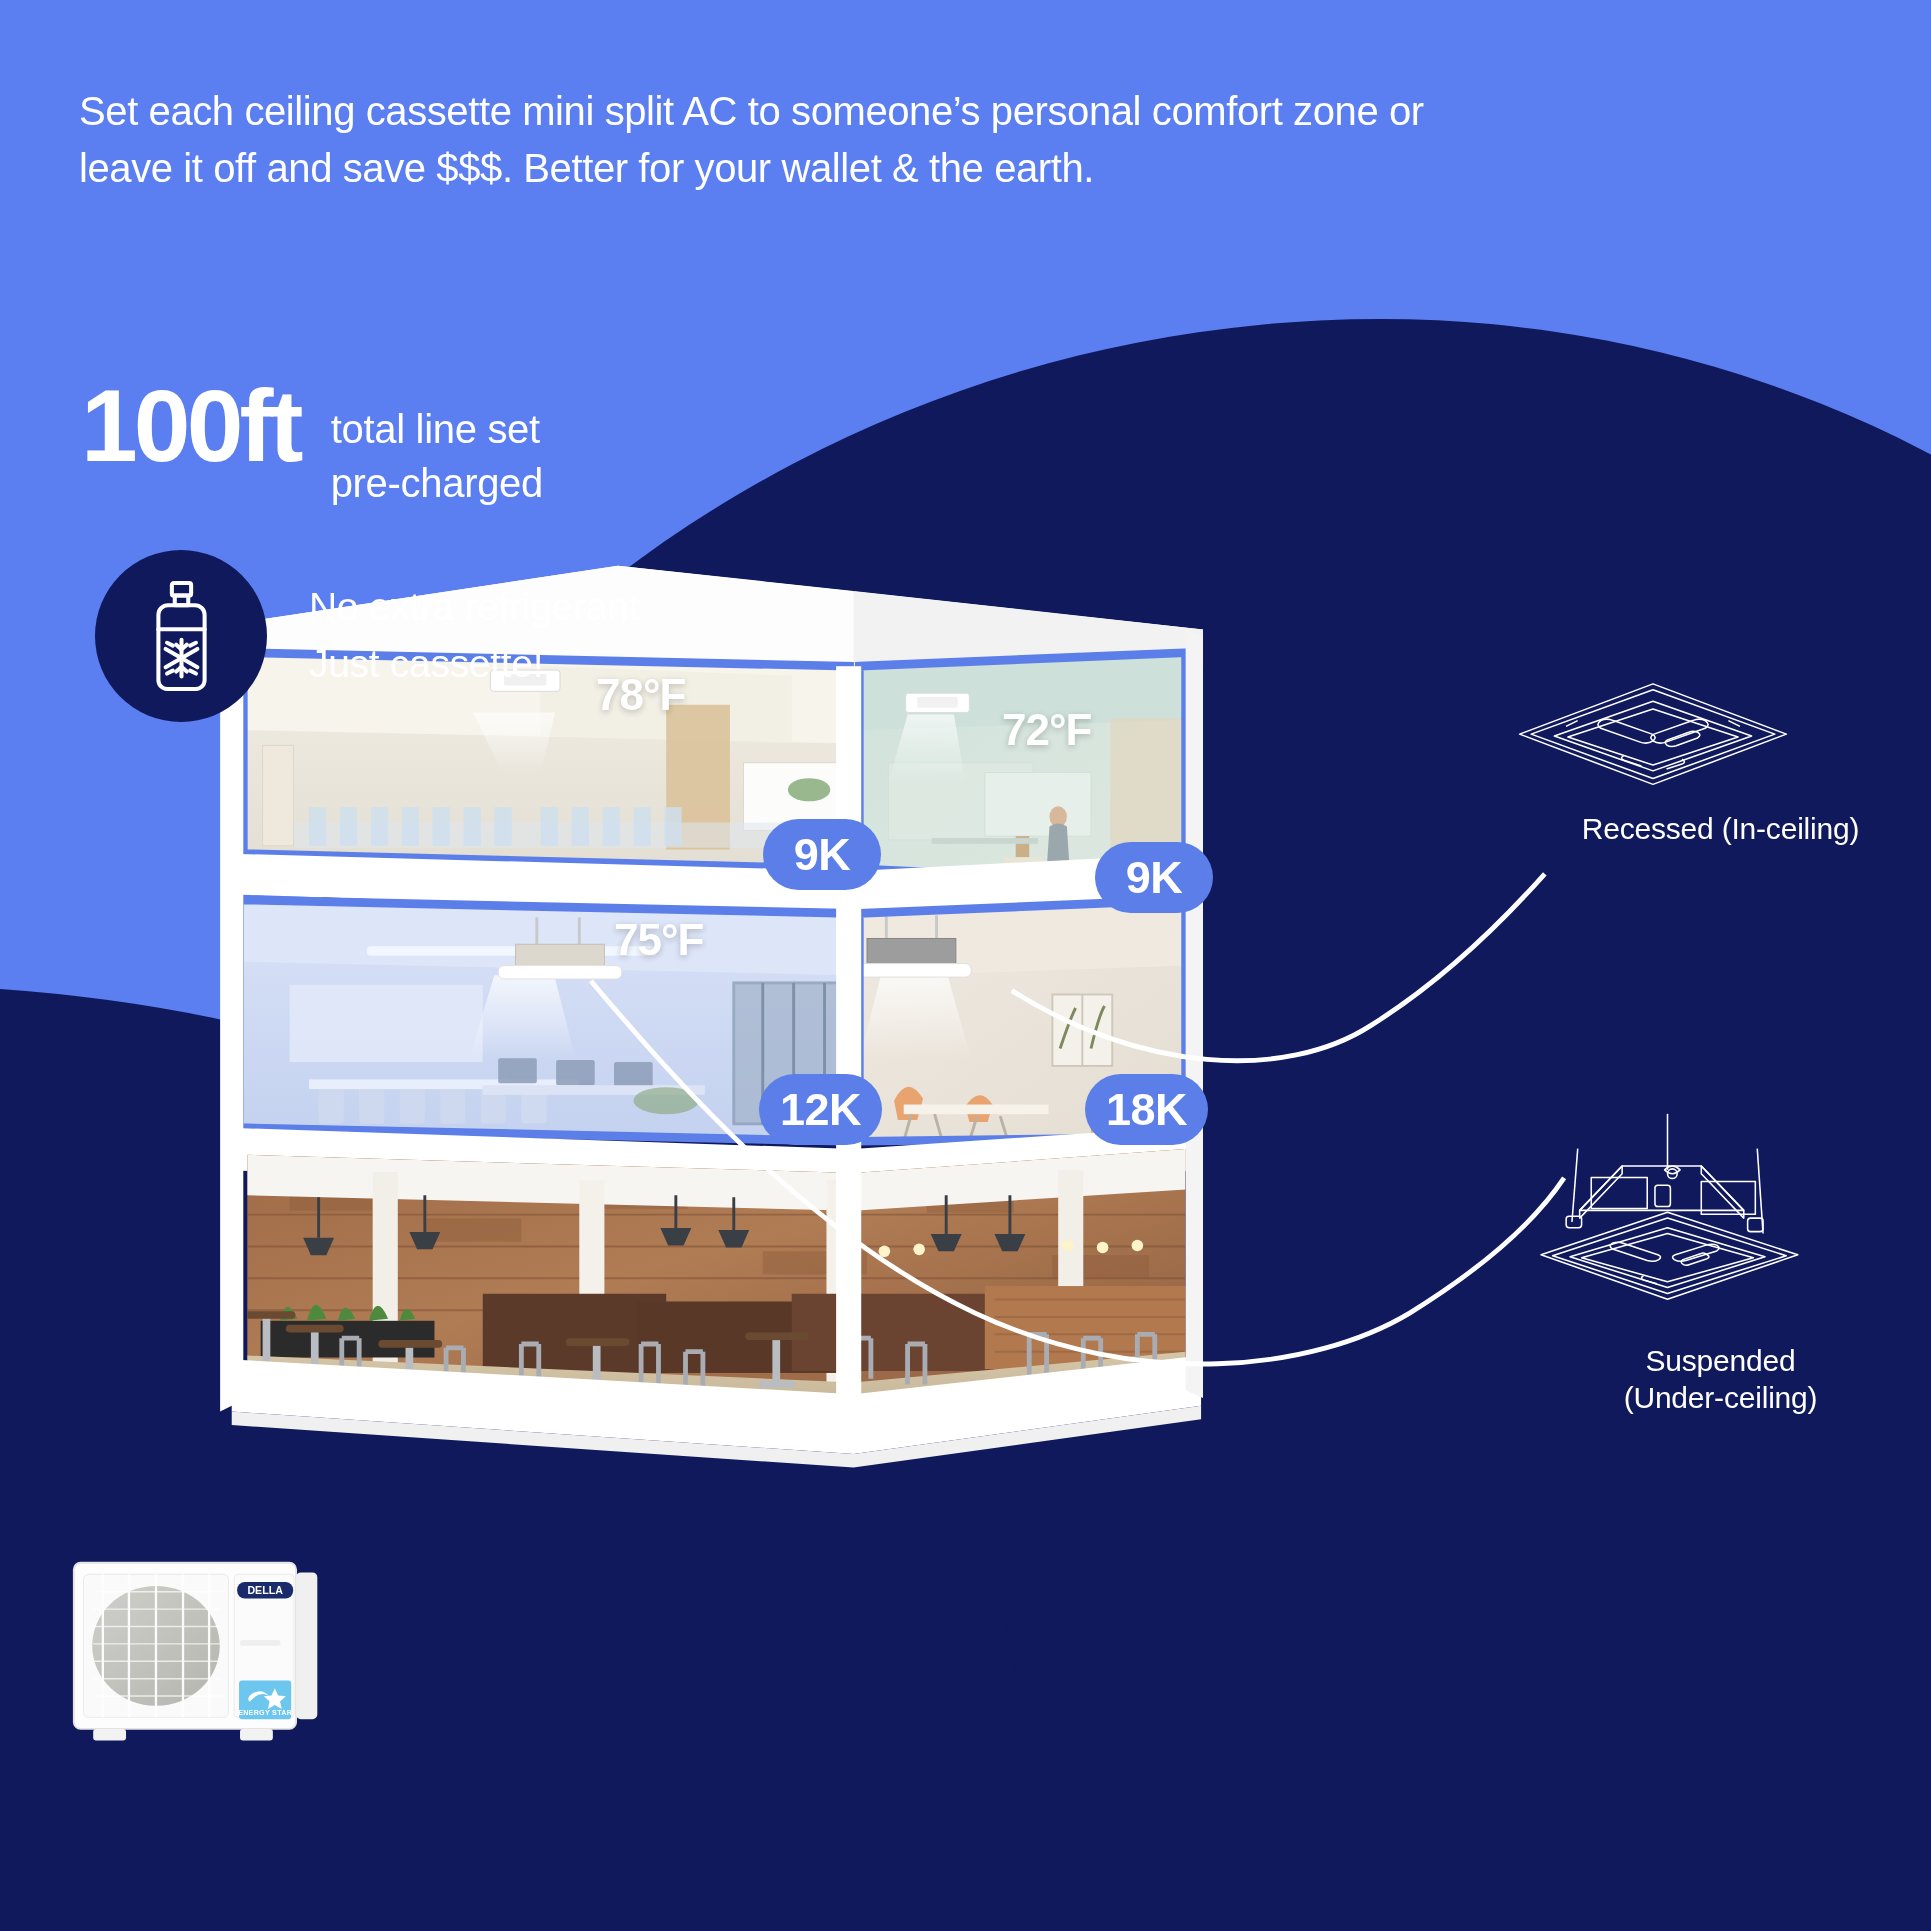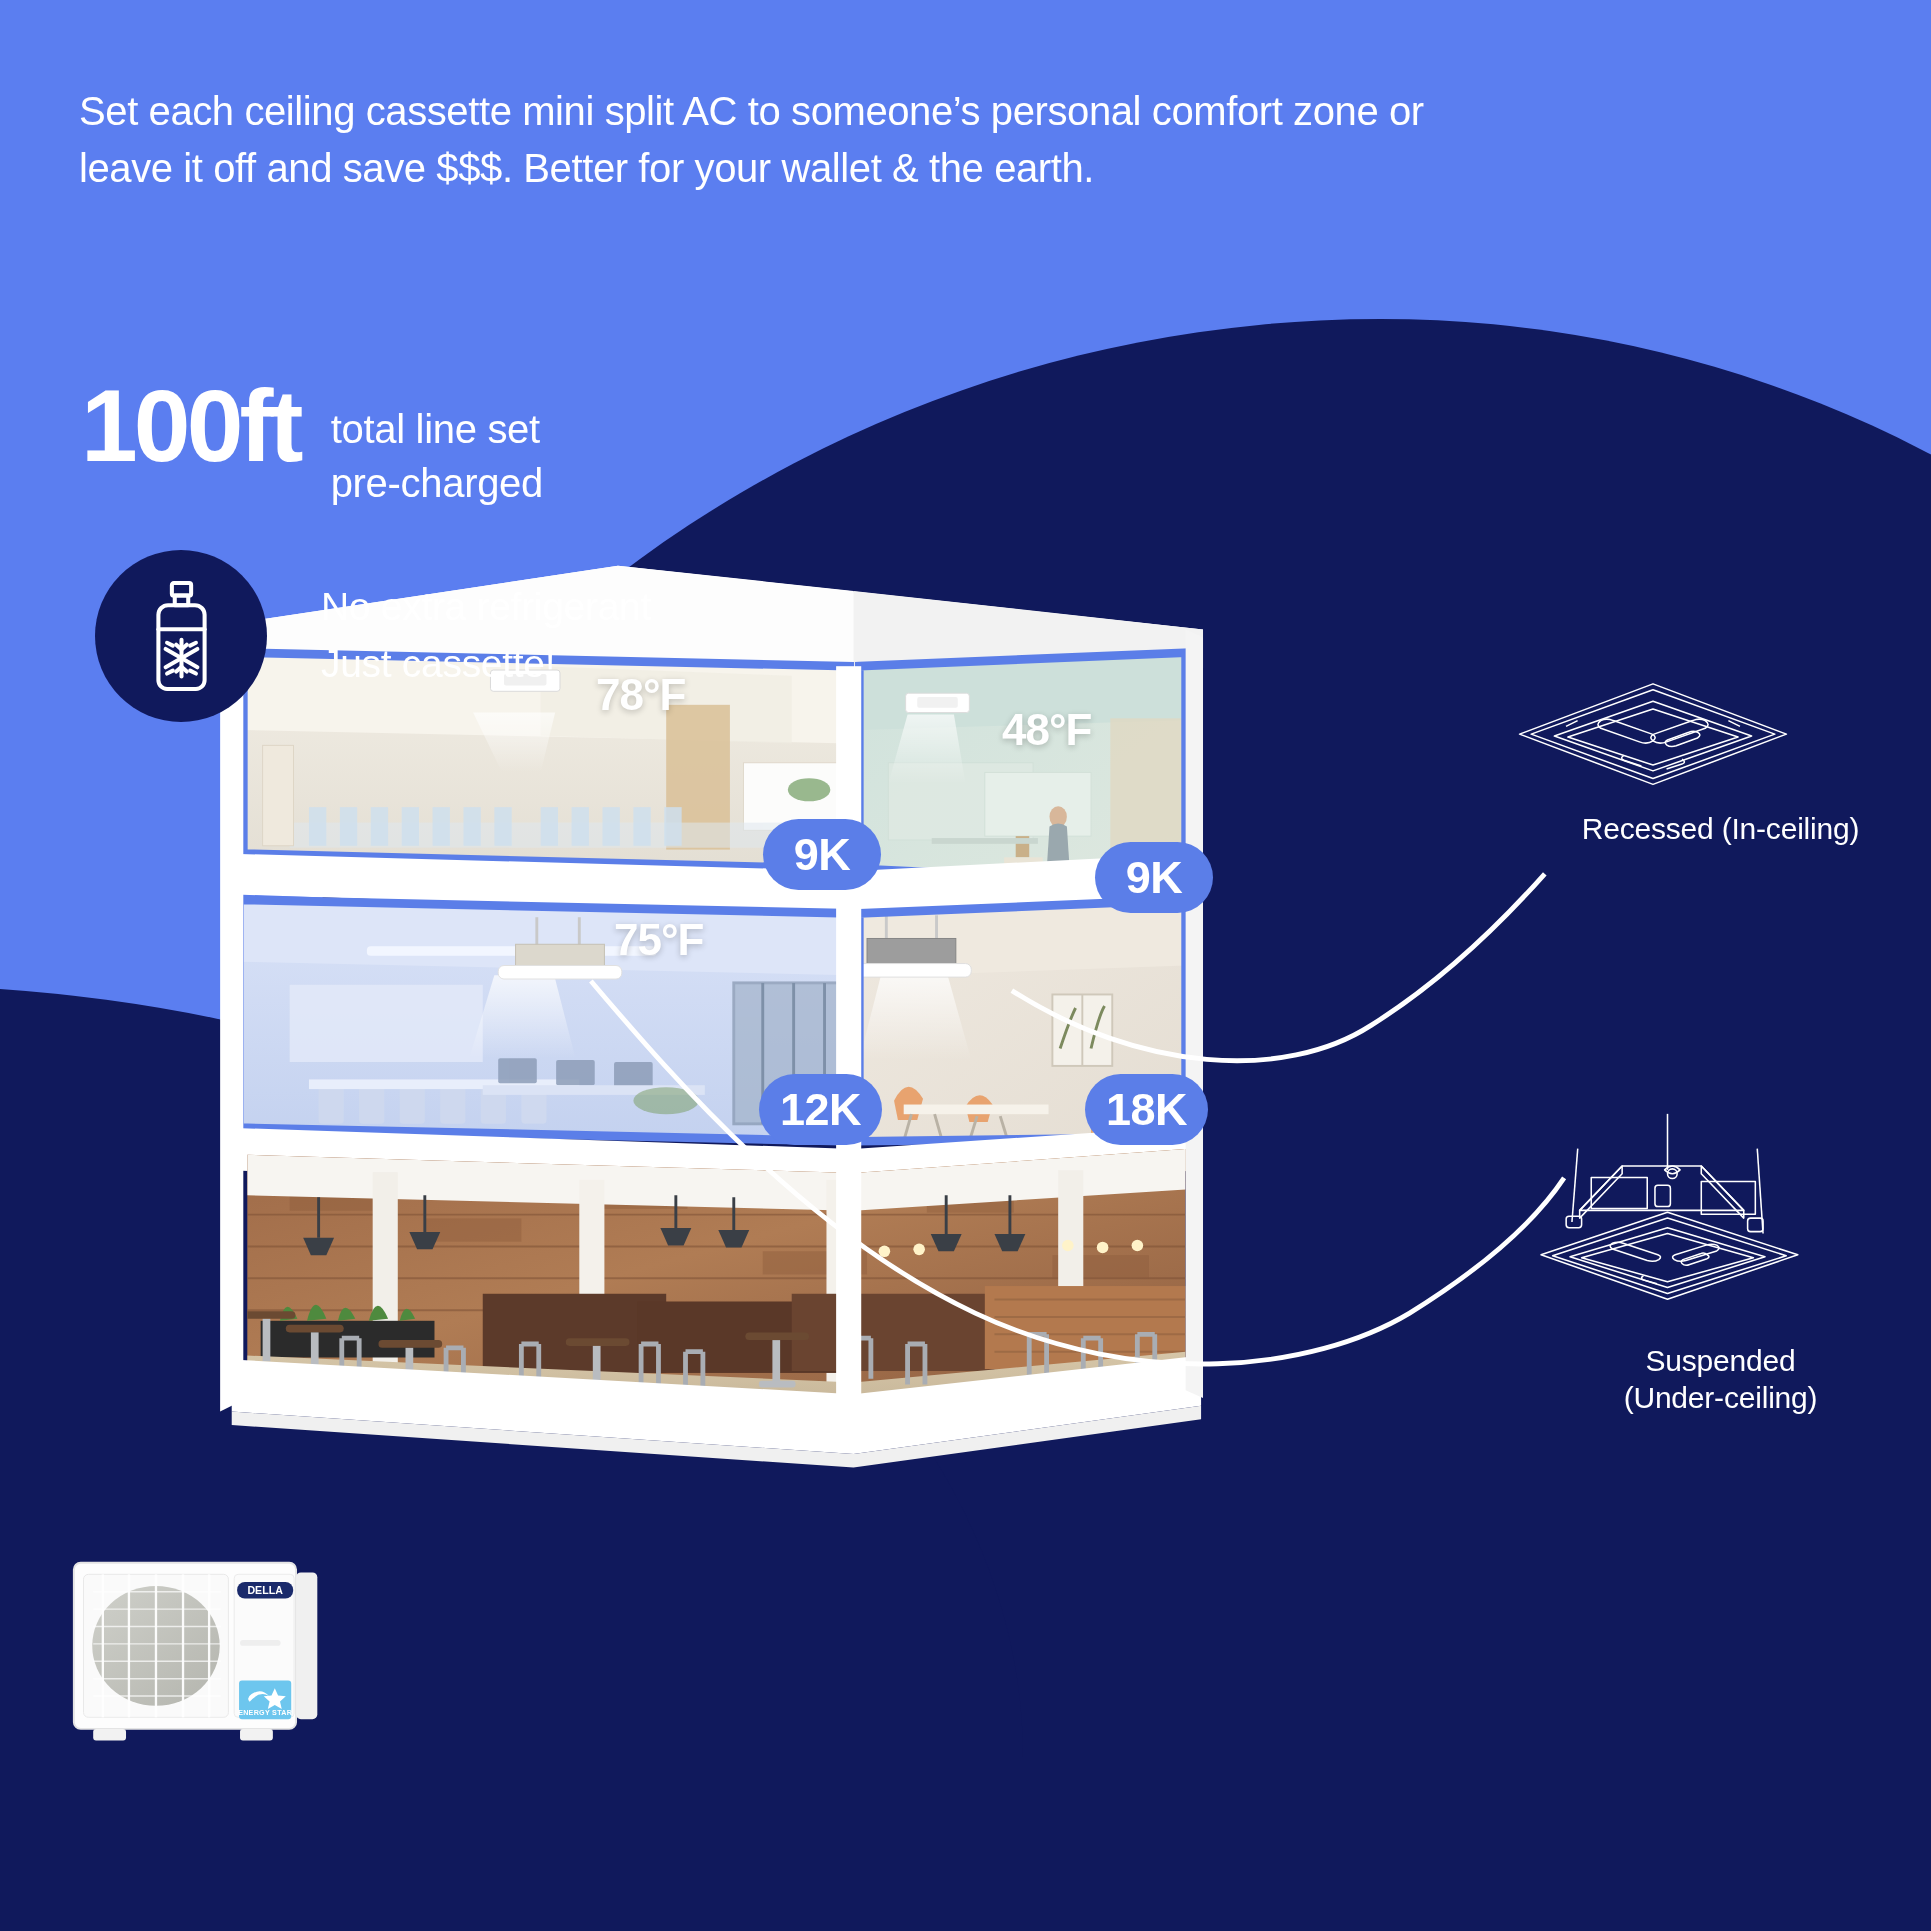--- a/index.html
+++ b/index.html
@@ -49,21 +49,21 @@
   .stat-num {
     color:#ffffff; font-size:102px; font-weight:bold; letter-spacing:-3.9px;
     line-height:0.95;
   }
   .stat-desc {
     color:#ffffff; font-size:40px; line-height:1.34; margin-left:31px; margin-top:25px;
     letter-spacing:-0.3px; white-space:nowrap;
   }
 
   
-  .refrig { position:absolute; left:95px; top:550px; display:flex; align-items:center; z-index:10;gap:12px; }
+  .refrig { position:absolute; left:95px; top:550px; display:flex; align-items:center; z-index:10; }
   .refrig-circle {
     width:172px; height:172px; border-radius:50%; background:#10195c;
     display:flex; align-items:center; justify-content:center; flex:0 0 auto;
   }
   .refrig-text {
     color:#ffffff; font-size:39px; line-height:1.45; margin-left:42px;
     letter-spacing:-0.3px; white-space:nowrap;
   }
 
   
@@ -451,21 +451,21 @@
       <polygon points="228,648 252,660 252,1450 228,1462" fill="#ffffff"></polygon>
       <polygon points="1228,652 1246,660 1246,1448 1228,1440" fill="#f4f4f4"></polygon>
       <rect x="866" y="690" width="26" height="780" fill="#ffffff"></rect>
 
       <path d="M1048 1026 C 1180 1110, 1330 1120, 1420 1062 C 1500 1012, 1560 950, 1600 905" stroke="#ffffff" stroke-width="5" fill="none"></path>
       <path d="M612 1016 C 700 1120, 840 1280, 1010 1360 C 1180 1440, 1360 1420, 1460 1360 C 1560 1298, 1600 1250, 1620 1220" stroke="#ffffff" stroke-width="5" fill="none"></path>
     </svg>
   </div>
 
   <div class="temp-label" style="left:596px;top:670px;">78°F</div>
-  <div class="temp-label" style="left:1002px;top:705px;">48°F</div>
+  <div class="temp-label" style="left:1002px;top:705px;">72°F</div>
   <div class="temp-label" style="left:614px;top:915px;">75°F</div>
 
   <div class="btu-badge" style="left:763px;top:819px;">9K</div>
   <div class="btu-badge" style="left:1095px;top:842px;">9K</div>
   <div class="btu-badge" style="left:759px;top:1074px;">12K</div>
   <div class="btu-badge" style="left:1085px;top:1074px;">18K</div>
 
   <div class="callout" id="callout-recessed">
     <span>
       <svg width="290" height="124" viewBox="0 0 300 128" fill="none" stroke="#ffffff" stroke-width="1.6" stroke-linejoin="round">

